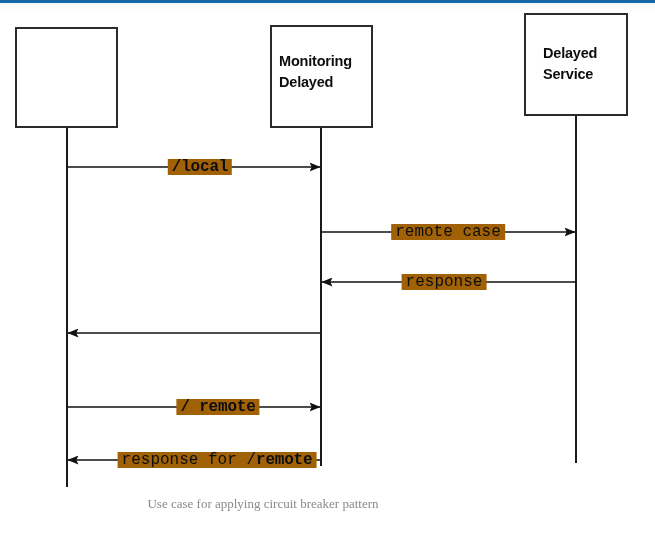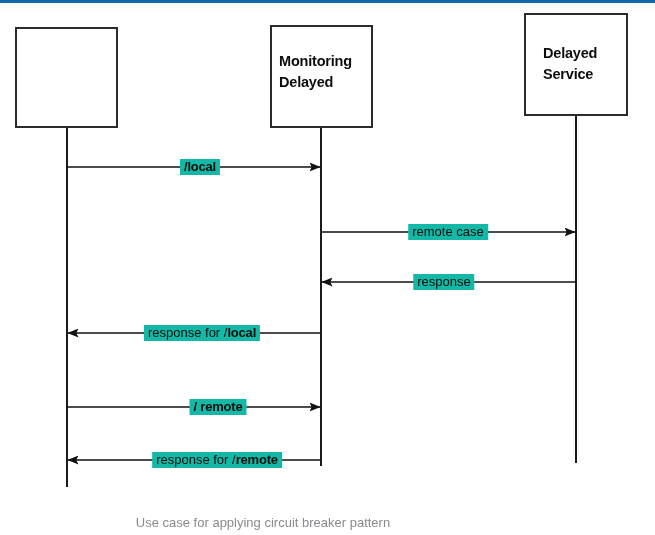--- a/index.html
+++ b/index.html
@@ -66,49 +66,48 @@
     position: absolute;
     left: 0;
     top: 0;
     width: 655px;
     height: 535px;
     pointer-events: none;
   }
 
   .msg-label {
     position: absolute;
-    font-family: Liberation Sans, sans-serif;
-    font-size: 13px;
+    font-family: Liberation Mono, monospace;
+    font-size: 16px;
     color: #0d0d0d;
     white-space: nowrap;
-    background: #14b8a6;
+    background: #a16207;
     padding: 0 4px;
     transform: translate(-50%, -50%);
     line-height: 16px;
   }
   .msg-label.bold {
     font-weight: bold;
     letter-spacing: -0.2px;
   }
   .msg-label .b {
     font-weight: bold;
     letter-spacing: -0.2px;
   }
 
   
   #caption {
     position: absolute;
     left: 0;
     top: 496px;
     width: 526px;
     text-align: center;
-    font-family: Liberation Sans, sans-serif;
+    font-family: Liberation Serif, serif;
     font-size: 13px;
     color: #8a8a8f;
-    margin-top: 19px;
   }
 </style>
 </head>
 <body>
 
 <div id="canvas">
 
   <div id="top-rule"></div>
   <div id="top-fade"></div>
 
@@ -151,21 +150,20 @@
       <line x1="320" y1="460" x2="68" y2="460" marker-end="url(#arrow-l)"></line>
     </g>
   </svg>
 
   <div class="msg-label bold" style="left:200px; top:167px;">/local</div>
 
   <div class="msg-label" style="left:448px; top:232px;">remote case</div>
 
   <div class="msg-label" style="left:444px; top:282px;">response</div>
 
-  <div class="msg-label" style="left:202px; top:333px;"><span>response for /</span><span class="b">local</span></div>
 
   <div class="msg-label bold" style="left:218px; top:407px;">/ remote</div>
 
   <div class="msg-label" style="left:217px; top:460px;"><span>response for /</span><span class="b">remote</span></div>
 
   <div id="caption">Use case for applying circuit breaker pattern</div>
 
 </div>
 
 </body></html>

